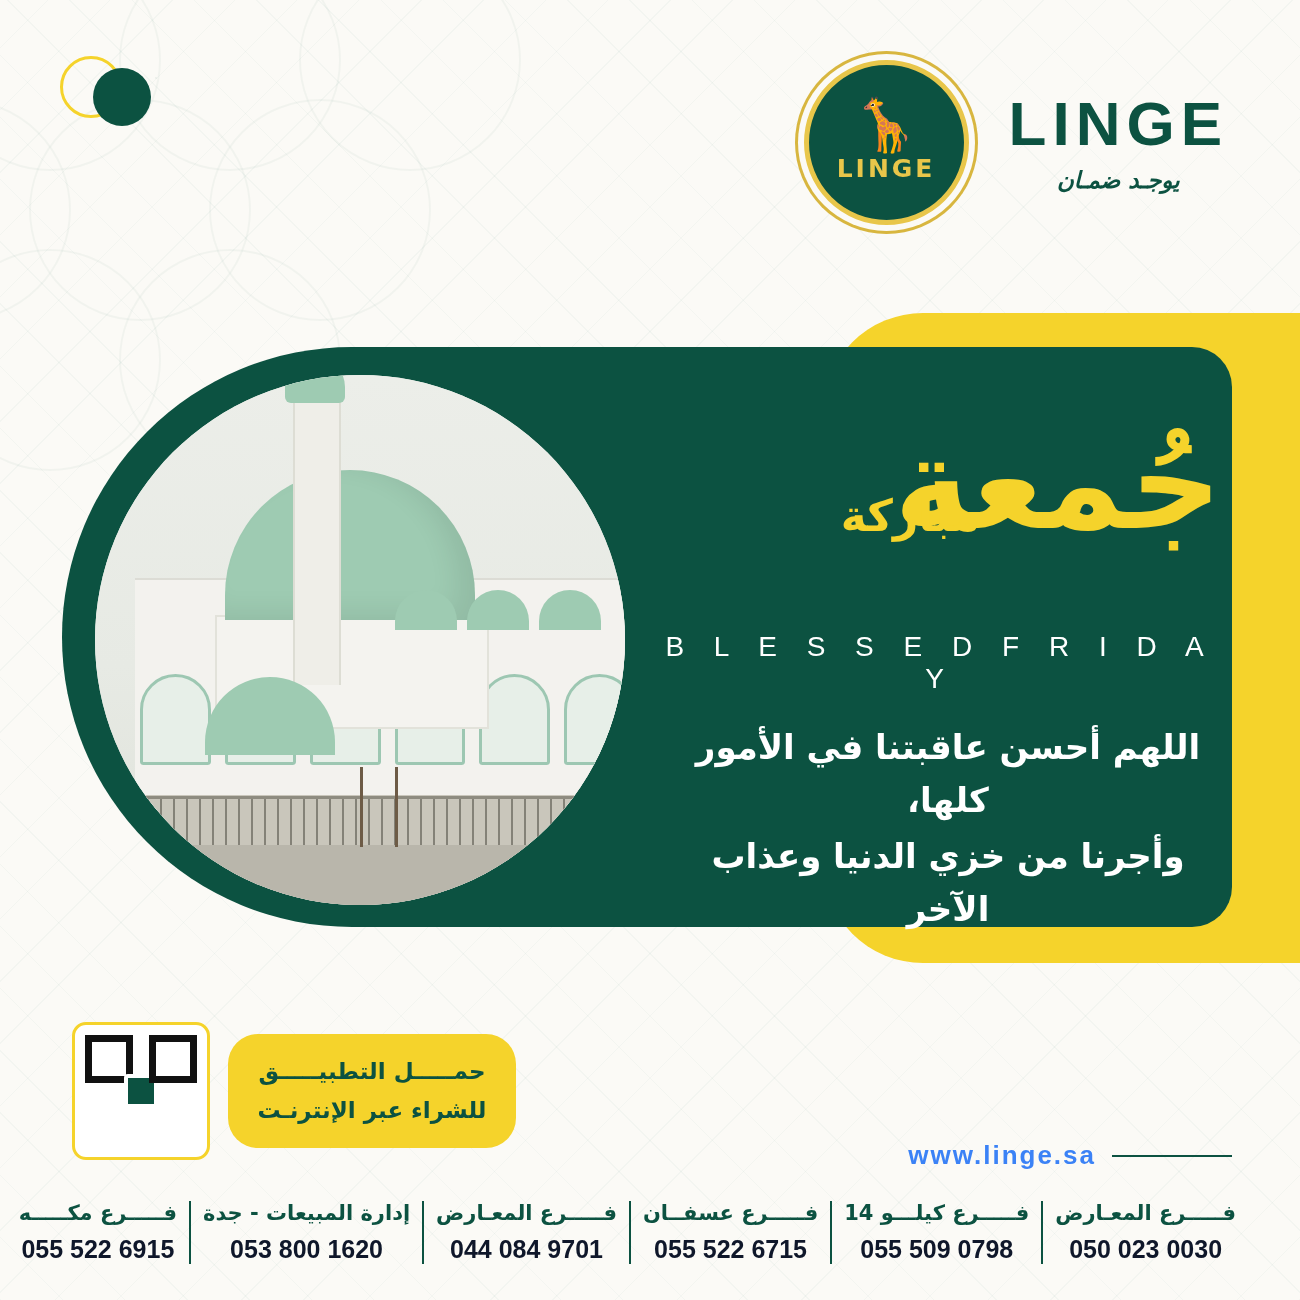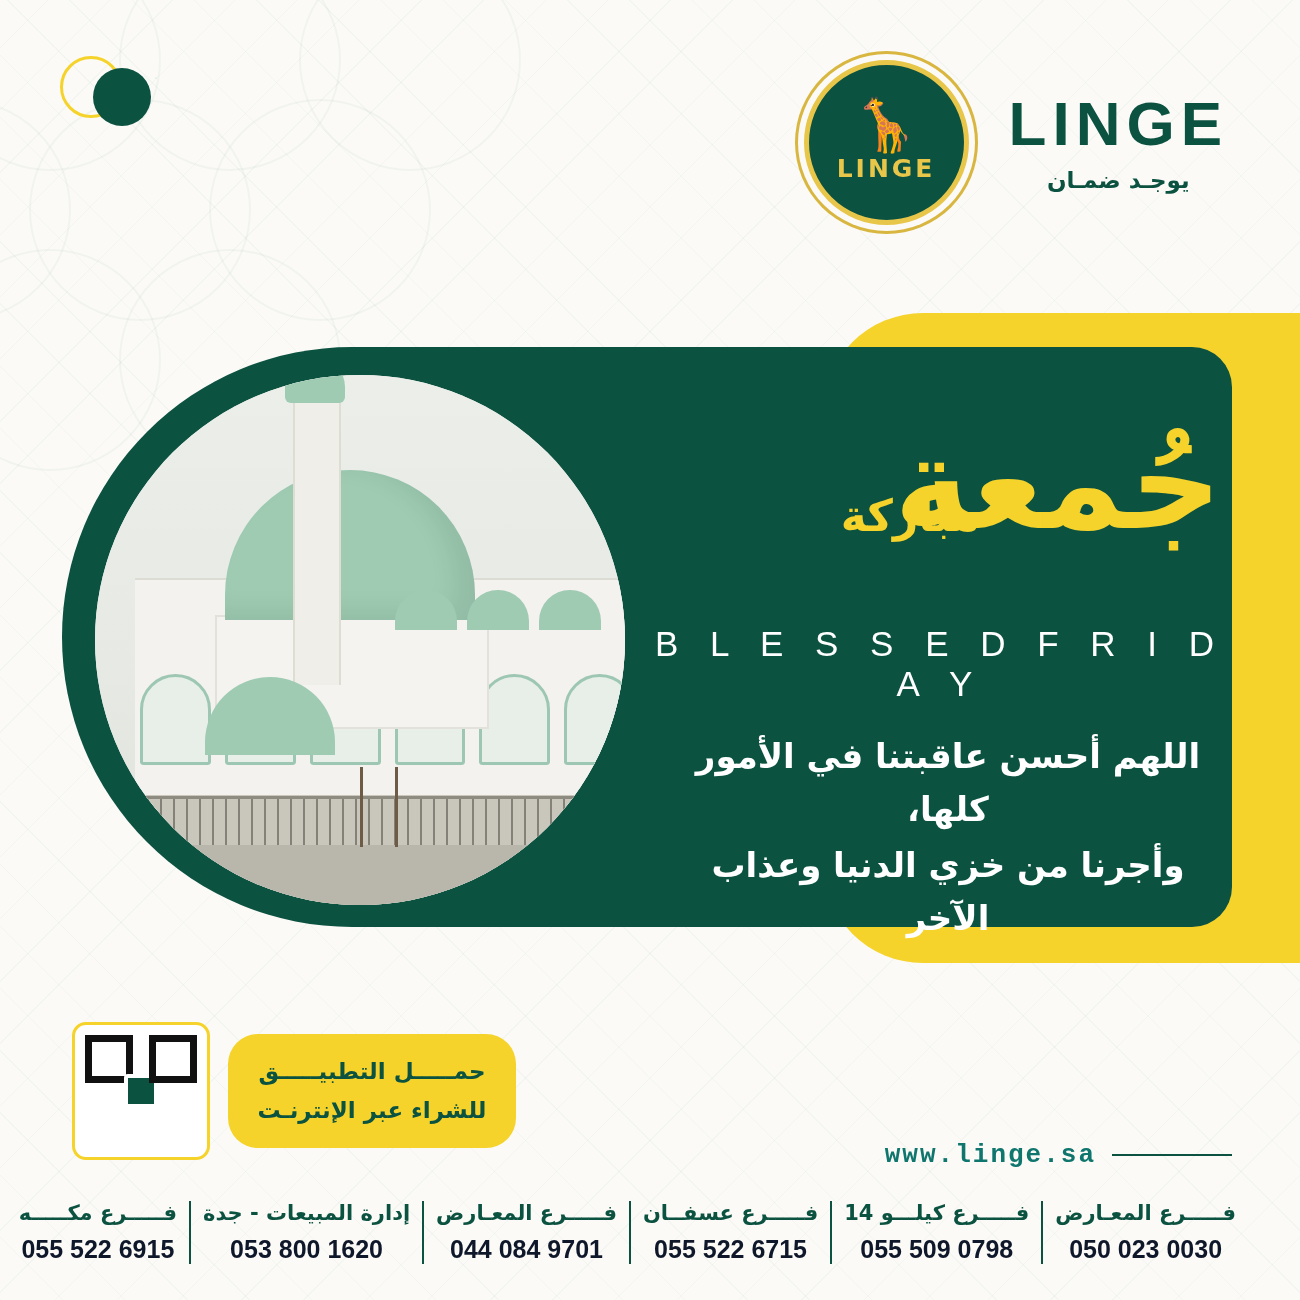--- a/index.html
+++ b/index.html
@@ -87,20 +87,21 @@
     color: #0c5241;
     line-height: 1;
   }
   .brand-tag {
     margin-top: 12px;
     font-size: 23px;
     letter-spacing: 2px;
     color: #0c5241;
     font-weight: 700;
     direction: rtl;
+    font-style: italic;
   }
   .badge {
     width: 155px;
     height: 155px;
     border-radius: 50%;
     background: #0c5241;
     border: 5px solid #e8c64a;
     box-shadow: 0 0 0 6px #fbfaf6, 0 0 0 9px #d8b63f;
     display: flex;
     flex-direction: column;
@@ -286,25 +287,25 @@
     position: absolute;
     right: 250px;
     top: 60px;
     font-size: 44px;
     font-weight: 700;
     color: #f5d32b;
   }
   .blessed {
     font-family: "Liberation Sans", sans-serif;
     direction: ltr;
-    font-size: 35px;
+    font-size: 28px;
     letter-spacing: 11px;
     color: #ffffff;
     font-weight: 400;
-    margin-top: 9px;
+    margin-top: 16px;
   }
   .dua {
     margin-top: 26px;
     font-size: 34px;
     line-height: 1.55;
     color: #ffffff;
     font-weight: 700;
     margin-left: 16px;
   }
 
@@ -372,25 +373,25 @@
   .website {
     position: absolute;
     right: 68px;
     top: 1140px;
     display: flex;
     align-items: center;
     gap: 16px;
     direction: ltr;
   }
   .website .url {
-    font-family: Liberation Mono, monospace;
+    font-family: Liberation Sans, sans-serif;
     font-size: 26px;
     letter-spacing: 2px;
     font-weight: 700;
-    color: #0f766e;
+    color: #3b82f6;
   }
   .website .rule {
     width: 120px;
     height: 2px;
     background: #0c5241;
   }
 
   
   .branches {
     position: absolute;

